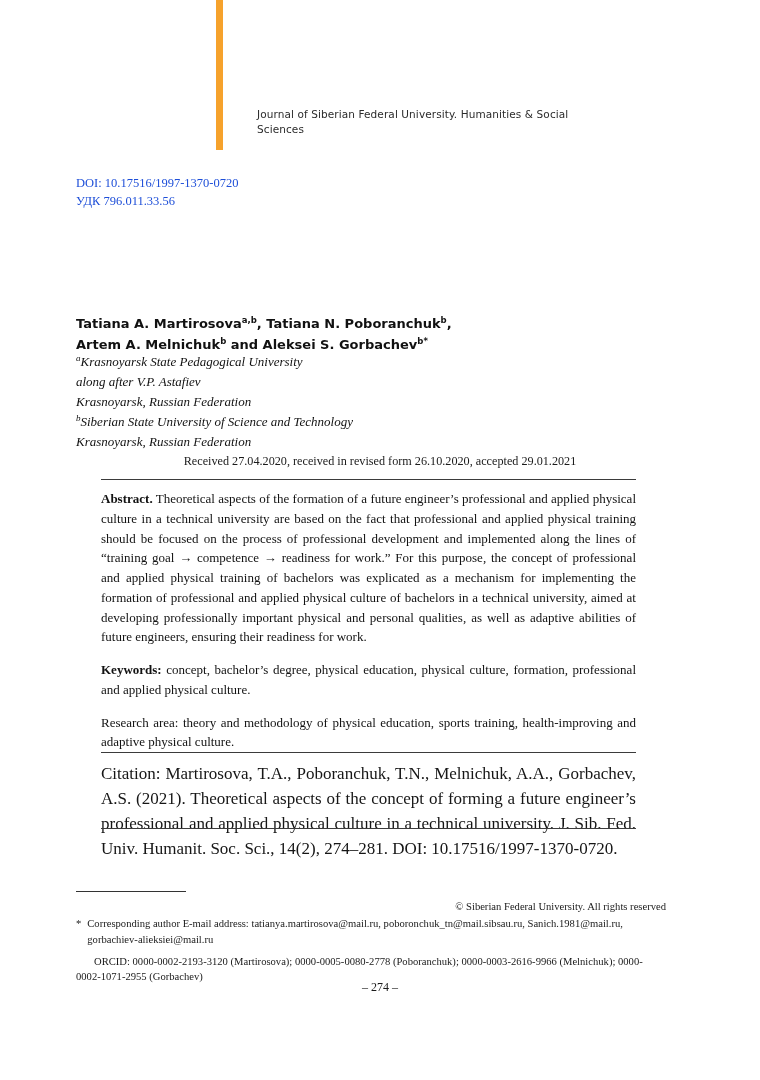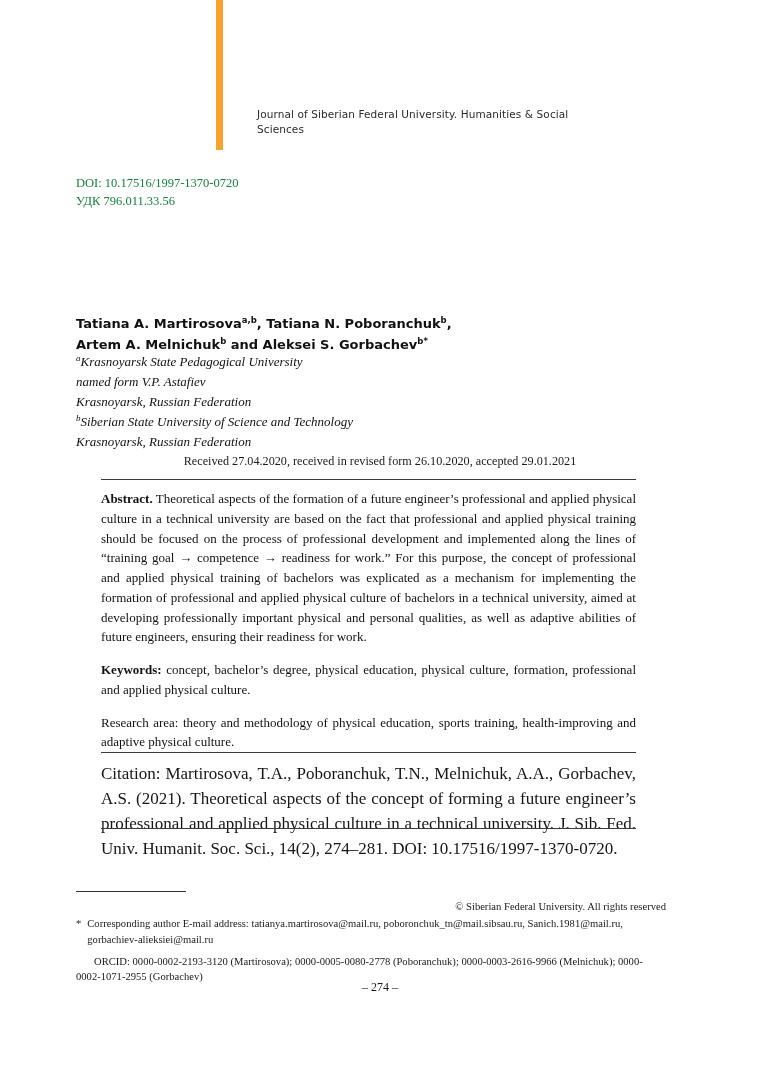--- a/index.html
+++ b/index.html
@@ -48,21 +48,21 @@
   }
 
   
   .doi-block {
     position: absolute;
     top: 174px;
     left: 76px;
     font-family: "Liberation Serif", serif;
     font-size: 12.5px;
     line-height: 1.45;
-    color: #15803d;
+    color: #1d4ed8;
   }
 
   
   .title {
     position: absolute;
     top: 228px;
     left: 76px;
     width: 600px;
     font-family: "DejaVu Sans", sans-serif;
     font-size: 16.5px;
@@ -221,21 +221,21 @@
   </div>
 
 
   <div class="authors">
     <div><span>Tatiana A. Martirosova</span><sup>a,b</sup><span>, Tatiana N. Poboranchuk</span><sup>b</sup><span>,</span></div>
     <div><span>Artem A. Melnichuk</span><sup>b</sup><span> and Aleksei S. Gorbachev</span><sup>b*</sup></div>
   </div>
 
   <div class="affiliations">
     <div><sup>a</sup><span>Krasnoyarsk State Pedagogical University</span></div>
-    <div><span>named form V.P. Astafiev</span></div>
+    <div><span>along after V.P. Astafiev</span></div>
     <div><span>Krasnoyarsk, Russian Federation</span></div>
     <div><sup>b</sup><span>Siberian State University of Science and Technology</span></div>
     <div><span>Krasnoyarsk, Russian Federation</span></div>
   </div>
 
   <div class="received">Received 27.04.2020, received in revised form 26.10.2020, accepted 29.01.2021</div>
 
   <div class="rule r1"></div>
 
   <div class="abstract-area">

